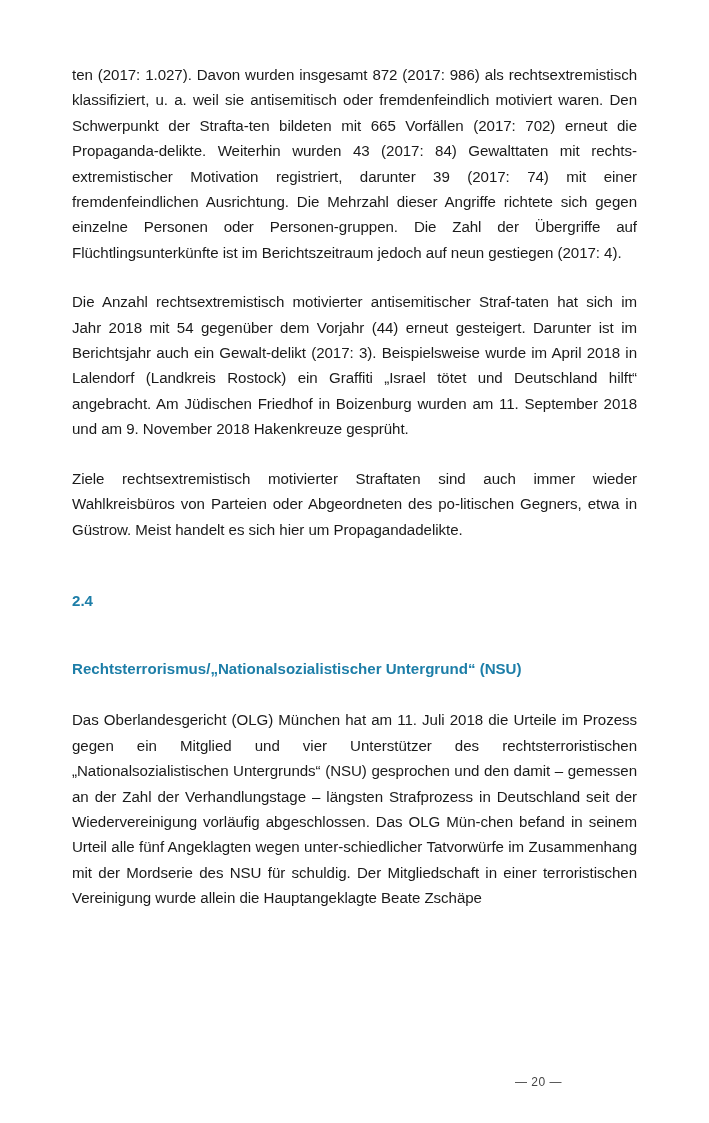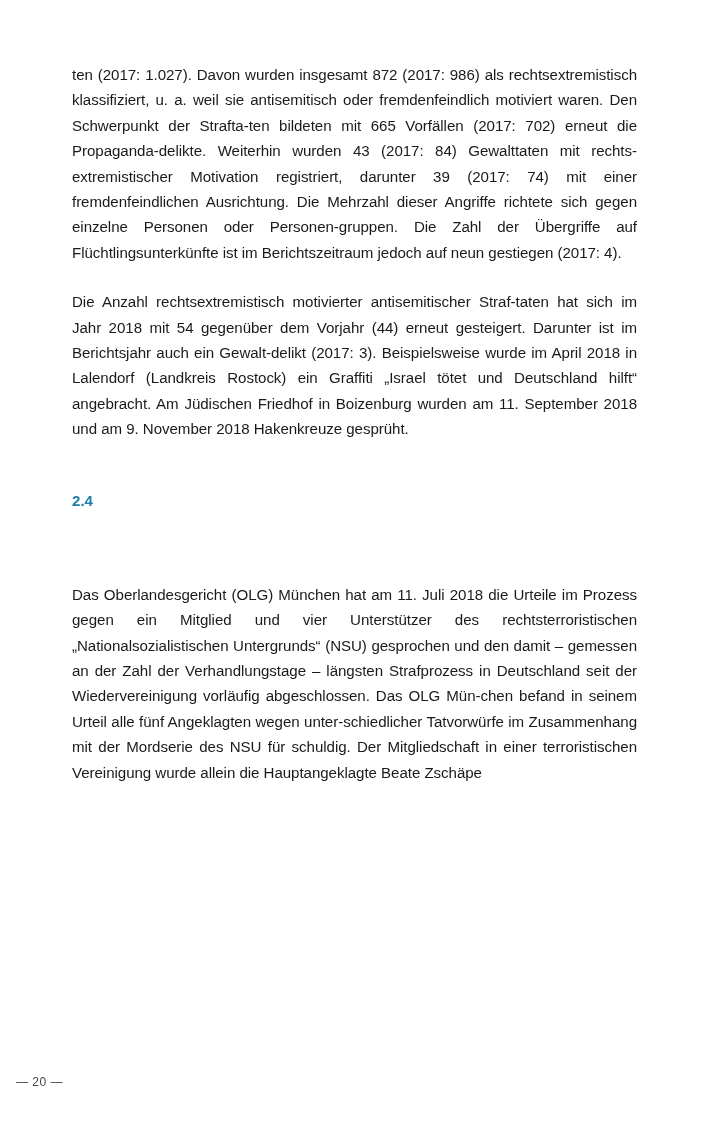--- a/index.html
+++ b/index.html
@@ -47,38 +47,40 @@
   }
   .section-heading .num {
     width: 68px;
     flex: 0 0 68px;
   }
   .section-heading .title {
     flex: 1 1 auto;
   }
   .footer {
     position: absolute;
-    left: 16px;
+    left: 0;
     bottom: 34px;
     width: 562px;
-    text-align: left;
+    text-align: right;
     font-size: 12px;
     color: #444444;
     letter-spacing: 0.5px;
   }
 </style>
 </head>
 <body>
 
 <div class="page">
 
   <p class="body-text">ten (2017: 1.027). Davon wurden insgesamt 872 (2017: 986) als rechtsextremistisch klassifiziert, u. a. weil sie antisemitisch oder fremdenfeindlich motiviert waren. Den Schwerpunkt der Strafta-ten bildeten mit 665 Vorfällen (2017: 702) erneut die Propaganda-delikte. Weiterhin wurden 43 (2017: 84) Gewalttaten mit rechts-extremistischer Motivation registriert, darunter 39 (2017: 74) mit einer fremdenfeindlichen Ausrichtung. Die Mehrzahl dieser Angriffe richtete sich gegen einzelne Personen oder Personen-gruppen. Die Zahl der Übergriffe auf Flüchtlingsunterkünfte ist im Berichtszeitraum jedoch auf neun gestiegen (2017: 4).</p>
   <p class="body-text">Die Anzahl rechtsextremistisch motivierter antisemitischer Straf-taten hat sich im Jahr 2018 mit 54 gegenüber dem Vorjahr (44) erneut gesteigert. Darunter ist im Berichtsjahr auch ein Gewalt-delikt (2017: 3). Beispielsweise wurde im April 2018 in Lalendorf (Landkreis Rostock) ein Graffiti „Israel tötet und Deutschland hilft“ angebracht. Am Jüdischen Friedhof in Boizenburg wurden am 11. September 2018 und am 9. November 2018 Hakenkreuze gesprüht.</p>
+  <p class="body-text">Ziele rechtsextremistisch motivierter Straftaten sind auch immer wieder Wahlkreisbüros von Parteien oder Abgeordneten des po-litischen Gegners, etwa in Güstrow. Meist handelt es sich hier um Propagandadelikte.</p>
 
   <div class="section-heading">
     <span class="num">2.4</span>
+    <span class="title">Rechtsterrorismus/„Nationalsozialistischer Untergrund“ (NSU)</span>
   </div>
 
   <p class="body-text">Das Oberlandesgericht (OLG) München hat am 11. Juli 2018 die Urteile im Prozess gegen ein Mitglied und vier Unterstützer des rechtsterroristischen „Nationalsozialistischen Untergrunds“ (NSU) gesprochen und den damit – gemessen an der Zahl der Verhandlungstage – längsten Strafprozess in Deutschland seit der Wiedervereinigung vorläufig abgeschlossen. Das OLG Mün-chen befand in seinem Urteil alle fünf Angeklagten wegen unter-schiedlicher Tatvorwürfe im Zusammenhang mit der Mordserie des NSU für schuldig. Der Mitgliedschaft in einer terroristischen Vereinigung wurde allein die Hauptangeklagte Beate Zschäpe</p>
 
 </div>
 
 <div class="footer">— 20 —</div>
 
 </body></html>

